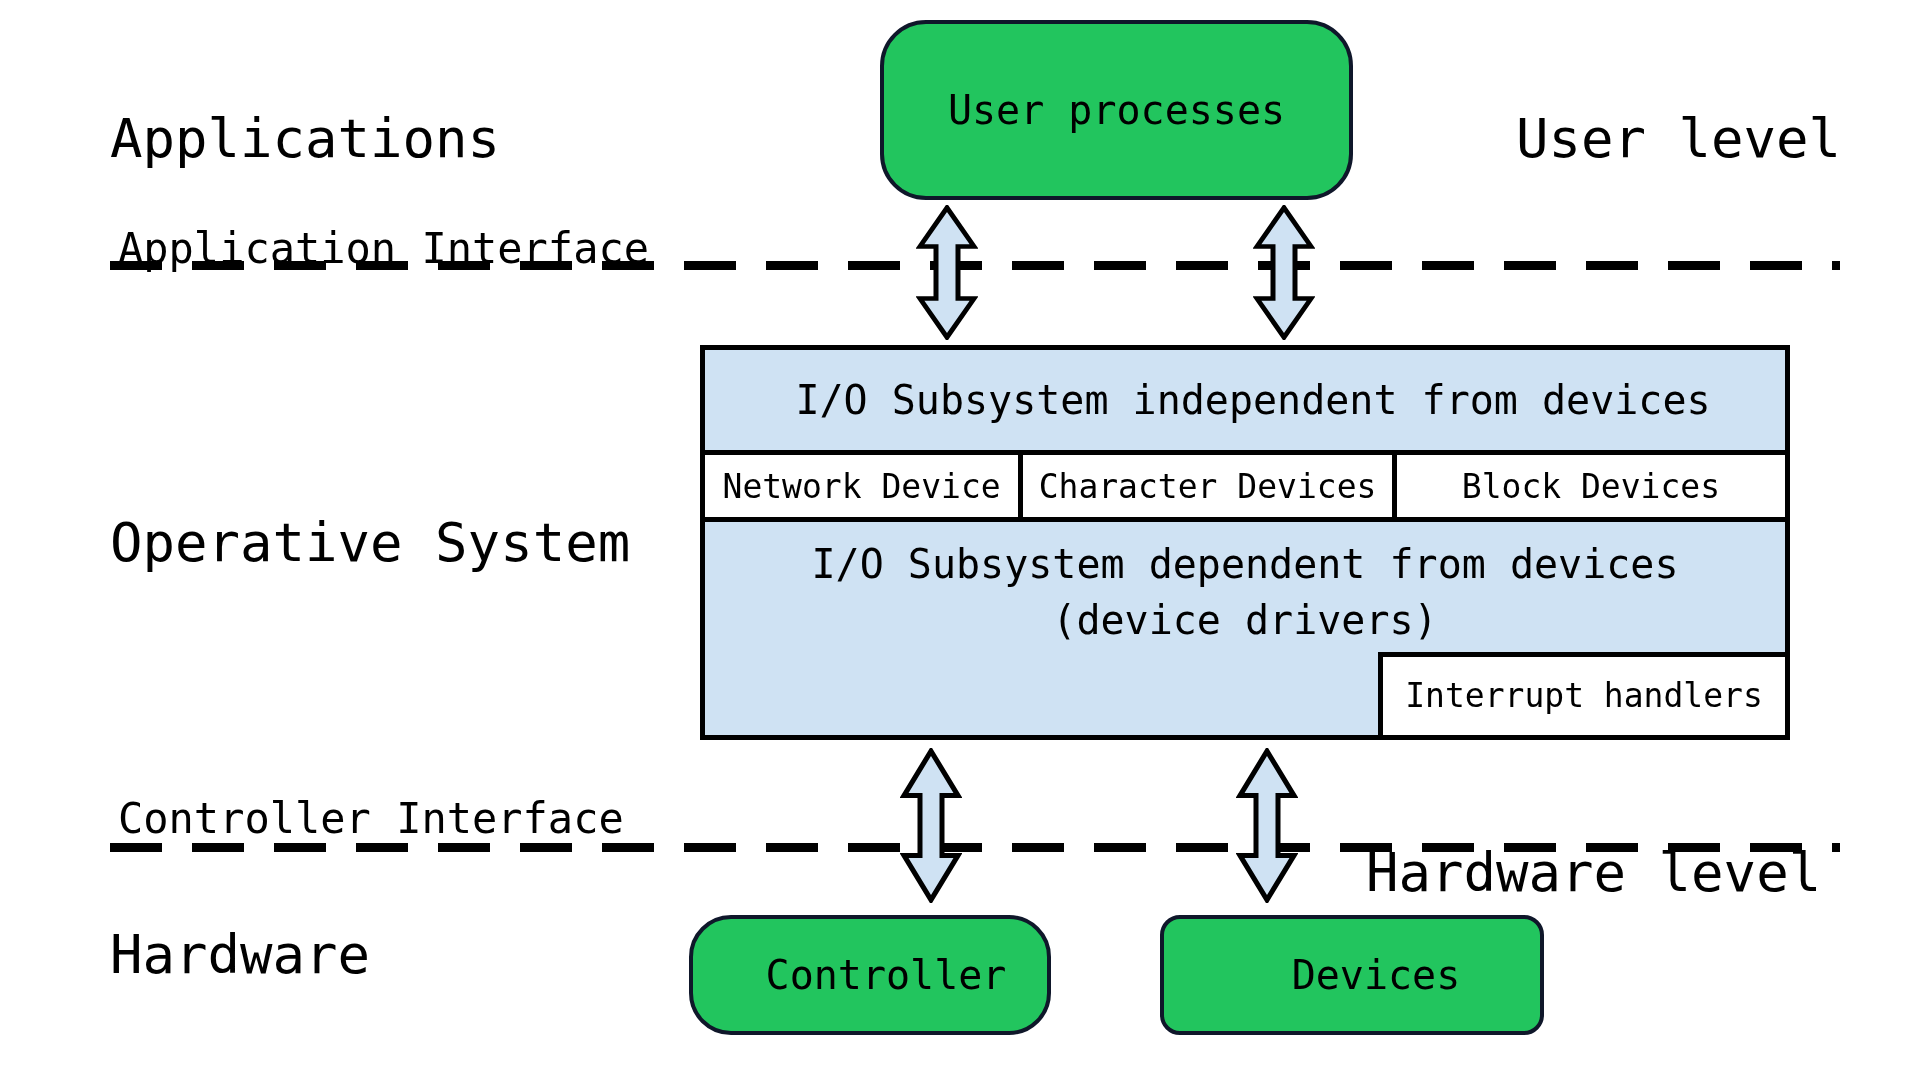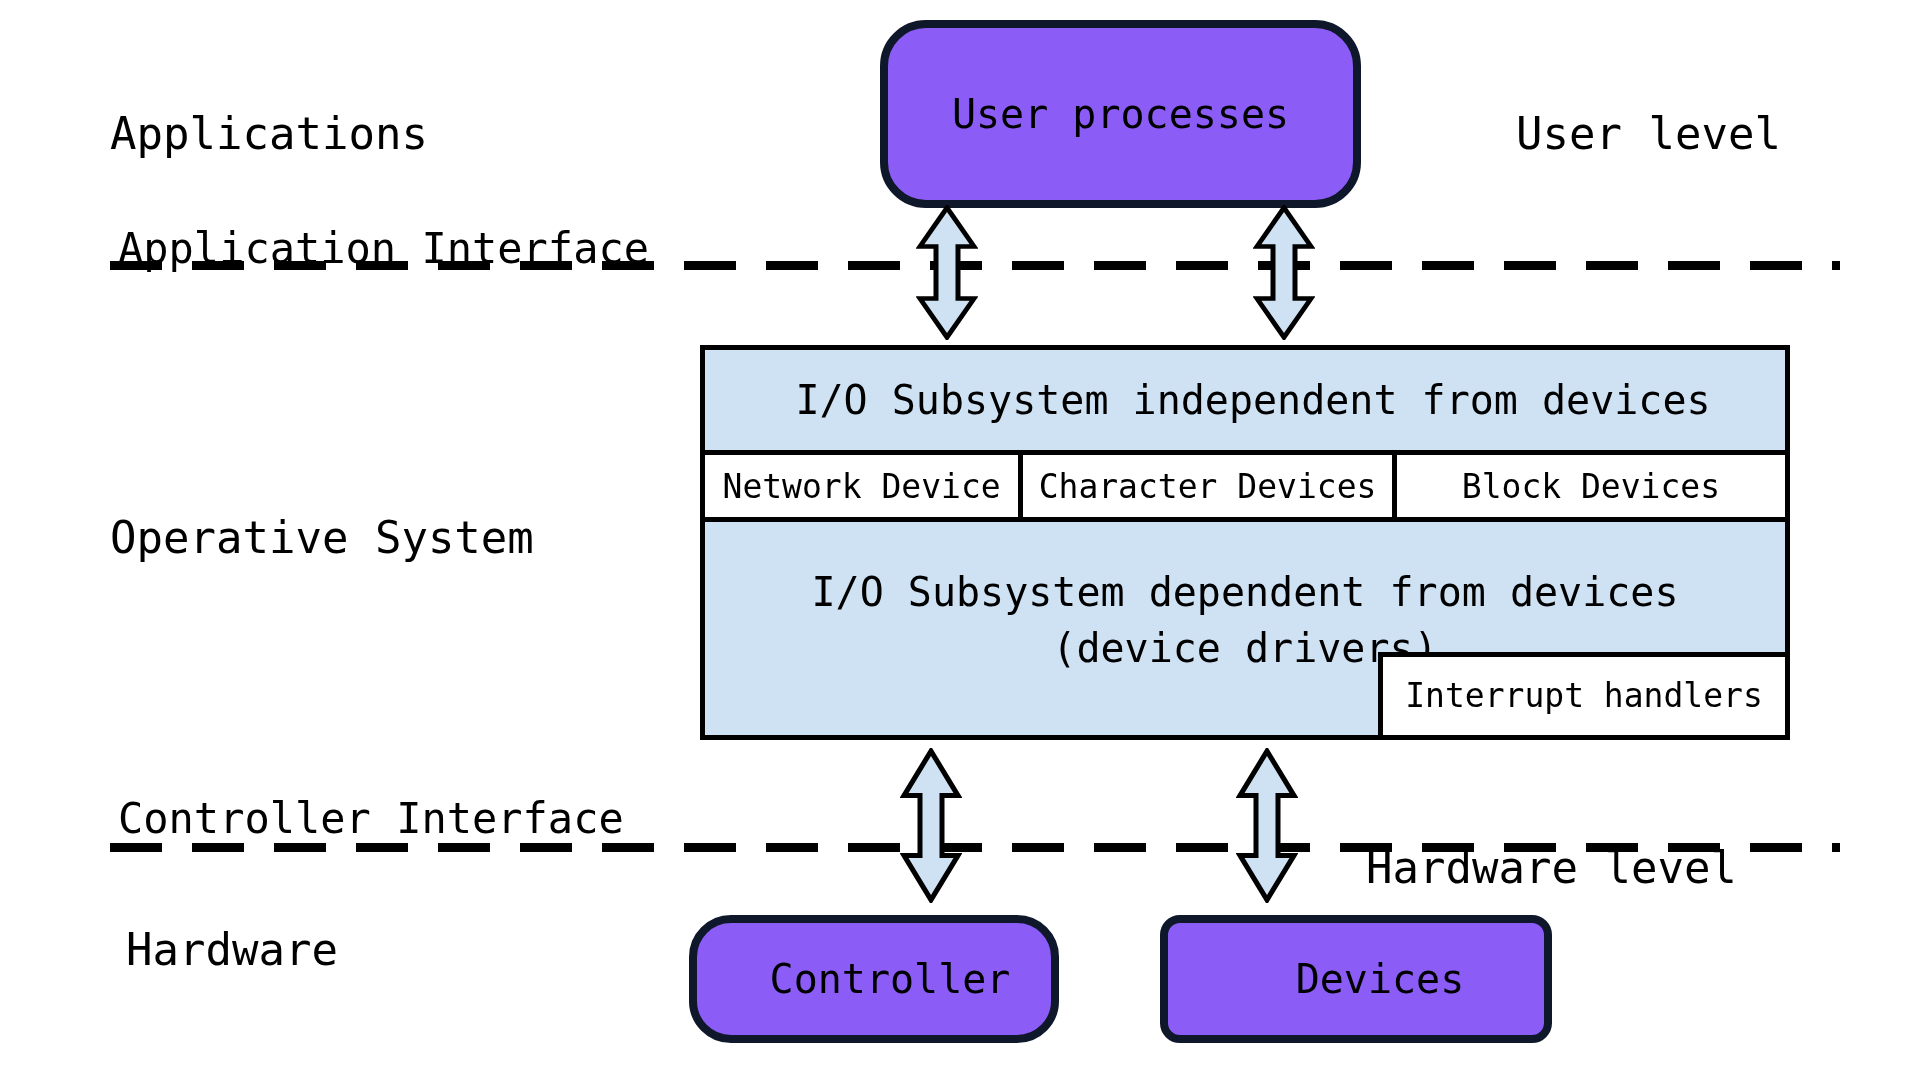--- a/index.html
+++ b/index.html
@@ -5,30 +5,30 @@
   html,body{margin:0;padding:0;background:#ffffff;}
   .stage{
     position:relative;
     width:1920px;height:1080px;
     background:#ffffff;
     font-family:"DejaVu Sans Mono", monospace;
     color:#000;
     overflow:hidden;
   }
   .abs{position:absolute;}
-  .lbl-big{font-size:44px;line-height:1;white-space:nowrap;}
+  .lbl-big{font-size:54px;line-height:1;white-space:nowrap;}
   .lbl-small{font-size:42px;line-height:1;white-space:nowrap;}
   .dash{
     position:absolute;left:110px;width:1730px;height:9px;
     background:repeating-linear-gradient(to right,#000 0 52px,transparent 52px 82px);
     z-index:1;
   }
   .roundbox{
     position:absolute;
-    border:8px solid #0f172a;border-radius:46px;background:#8b5cf6;
+    border:4px solid #0f172a;border-radius:46px;background:#22c55e;
     display:flex;align-items:center;justify-content:center;
     font-size:40px;white-space:nowrap;
   }
   .iobox{
     position:absolute;left:700px;top:345px;width:1090px;height:395px;
     border:5px solid #000;background:#cfe2f3;
     box-sizing:border-box;
     display:flex;flex-direction:column;
     z-index:2;
   }
@@ -46,41 +46,41 @@
     font-size:33px;white-space:nowrap;box-sizing:border-box;
   }
   .cell + .cell{border-left:5px solid #000;}
   .c1{flex:0 0 29%;}
   .c2{flex:0 0 34.6%;}
   .c3{flex:1;}
   .iorow3{
     flex:1;position:relative;
     display:flex;flex-direction:column;align-items:center;
     padding-top:14px;box-sizing:border-box;
-    font-size:40px;line-height:56px;white-space:nowrap;margin-top:28px;
+    font-size:40px;line-height:56px;white-space:nowrap;
   }
   .ih{
     position:absolute;right:-5px;bottom:-5px;
     width:412px;height:88px;box-sizing:border-box;
     border:5px solid #000;background:#ffffff;
     display:flex;align-items:center;justify-content:center;
     font-size:33px;white-space:nowrap;
     z-index:3;
   }
   .arrow{position:absolute;z-index:4;}
   .arrow svg{display:block;width:100%;height:100%;}
 </style>
 </head>
 <body>
 
 <div class="stage">
 
   <div class="abs lbl-big" style="left:110px;top:112px">Applications</div>
   <div class="abs lbl-big" style="left:110px;top:516px">Operative System</div>
-  <div class="abs lbl-big" style="left:126px;top:928px">Hardware</div>
+  <div class="abs lbl-big" style="left:110px;top:928px">Hardware</div>
 
   <div class="abs lbl-big" style="left:1516px;top:112px">User level</div>
   <div class="abs lbl-big" style="left:1366px;top:846px">Hardware level</div>
 
   <div class="abs lbl-small" style="left:118px;top:228px">Application Interface</div>
   <div class="dash" style="top:261px"></div>
 
   <div class="abs lbl-small" style="left:118px;top:798px">Controller Interface</div>
   <div class="dash" style="top:843px"></div>
 

